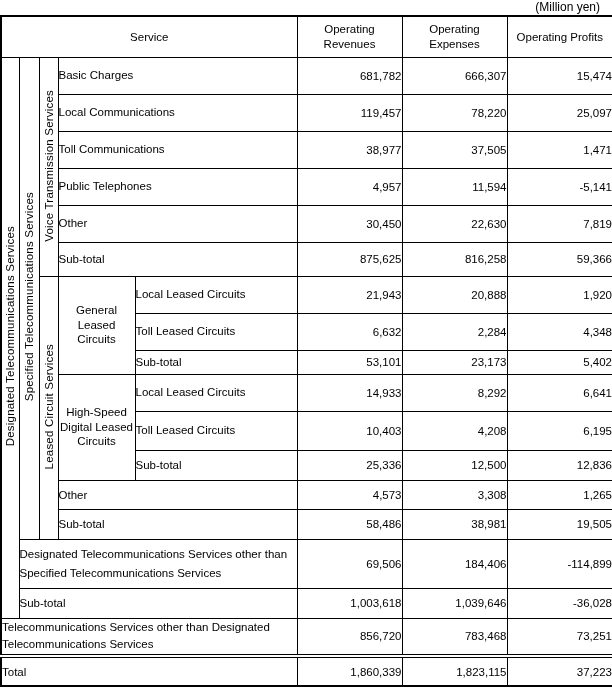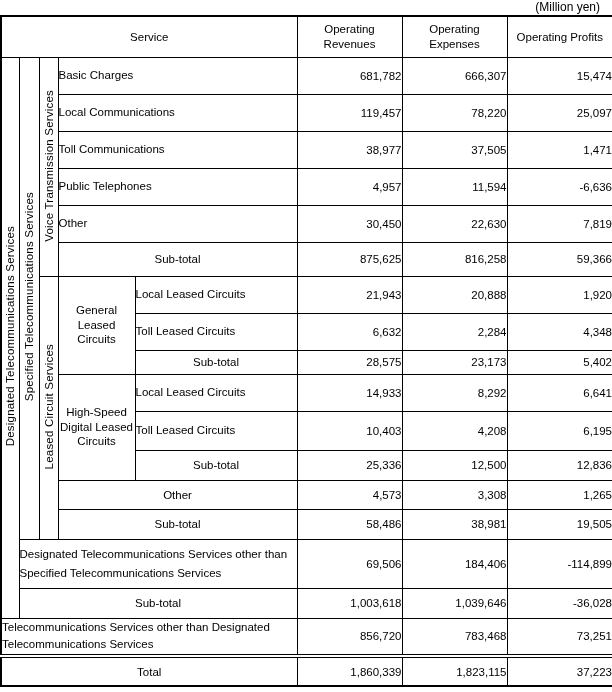--- a/index.html
+++ b/index.html
@@ -28,21 +28,21 @@
     display: inline-block;
     writing-mode: vertical-rl;
     transform: rotate(180deg);
     white-space: nowrap;
     font-size: 11.5px;
     letter-spacing: 0.2px;
   }
   td.leaf  { text-align: left; padding-left: 17px; line-height: 1.3; margin-left: 34px; }
   td.leaf2 { text-align: left; padding-left: 17px; padding-right: 45px; line-height: 1.3; }
   td.grp   { text-align: center; font-size: 10.5px; line-height: 1.3; padding: 0 1px; }
-  td.center{ text-align: center; }
+  td.center{ }
   td.num   { text-align: right; padding-right: 4px; }
   td.longlabel  { text-align: left; padding-left: 4px; padding-right: 4px; line-height: 1.55; }
   td.smalllabel { text-align: left; font-size: 10px; padding-left: 4px; padding-right: 30px; line-height: 1.6; }
   tr.total-row td { border-top: 4px double #000; }
 </style>
 </head>
 <body>
 
 <div class="unit-note">(Million yen)</div>
 
@@ -93,21 +93,21 @@
     <td class="leaf" colspan="2">Toll Communications</td>
     <td class="num">38,977</td>
     <td class="num">37,505</td>
     <td class="num">1,471</td>
   </tr>
 
   <tr style="height:37px">
     <td class="leaf" colspan="2">Public Telephones</td>
     <td class="num">4,957</td>
     <td class="num">11,594</td>
-    <td class="num">-6,636</td>
+    <td class="num">-5,141</td>
   </tr>
 
   <tr style="height:37px">
     <td class="leaf" colspan="2">Other</td>
     <td class="num">30,450</td>
     <td class="num">22,630</td>
     <td class="num">7,819</td>
   </tr>
 
   <tr style="height:34px">
@@ -130,21 +130,21 @@
 
   <tr style="height:37px">
     <td class="leaf2">Toll Leased Circuits</td>
     <td class="num">6,632</td>
     <td class="num">2,284</td>
     <td class="num">4,348</td>
   </tr>
 
   <tr style="height:24px">
     <td class="center">Sub-total</td>
-    <td class="num">28,575</td>
+    <td class="num">53,101</td>
     <td class="num">23,173</td>
     <td class="num">5,402</td>
   </tr>
 
   <tr style="height:37px">
     <td class="grp" rowspan="3">High-Speed Digital Leased Circuits</td>
     <td class="leaf2">Local Leased Circuits</td>
     <td class="num">14,933</td>
     <td class="num">8,292</td>
     <td class="num">6,641</td>

